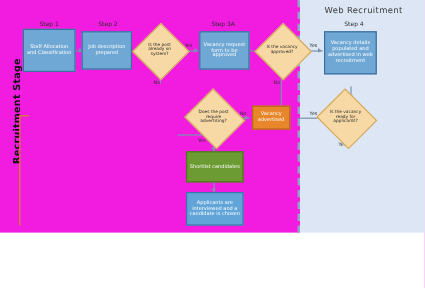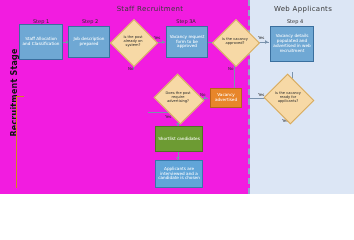--- a/index.html
+++ b/index.html
@@ -96,22 +96,21 @@
 </style>
 </head>
 <body>
 
 <div id="canvas">
 
   <div class="pool" id="pool-staff"></div>
   <div class="pool" id="pool-web"></div>
   <div id="pool-divider"></div>
 
-  <div class="pool-title" id="title-staff">Staff Recruitment</div>
-  <div class="pool-title" id="title-web">Web Applicants</div>
+  <div class="pool-title" id="title-web">Web Recruitment</div>
 
   <div id="stage-label">Recruitment Stage</div>
   <div id="stage-axis"></div>
   <div id="stage-axis-tick"></div>
 
   <div class="step-cap" style="left:18px;top:18px;width:46px;">Step 1</div>
   <div class="step-cap" style="left:67px;top:18px;width:46px;">Step 2</div>
   <div class="step-cap" style="left:163px;top:18px;width:46px;">Step 3A</div>
   <div class="step-cap" style="left:272px;top:18px;width:46px;">Step 4</div>
 

